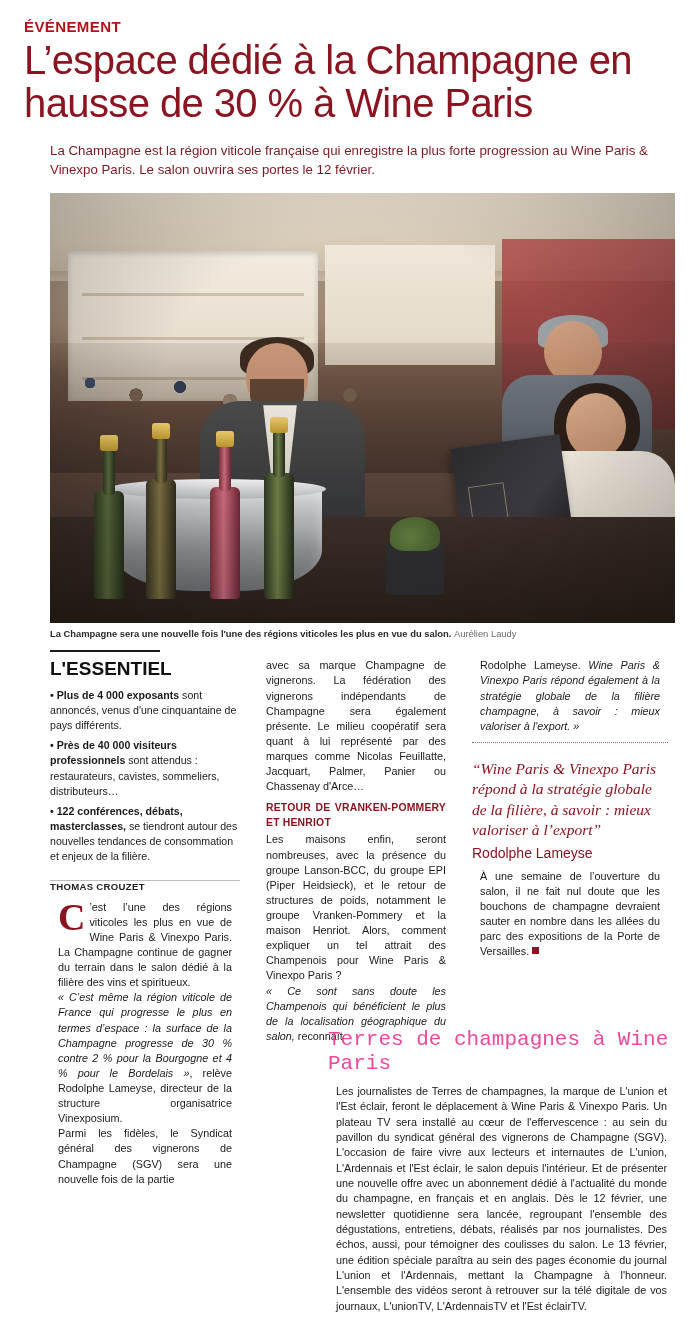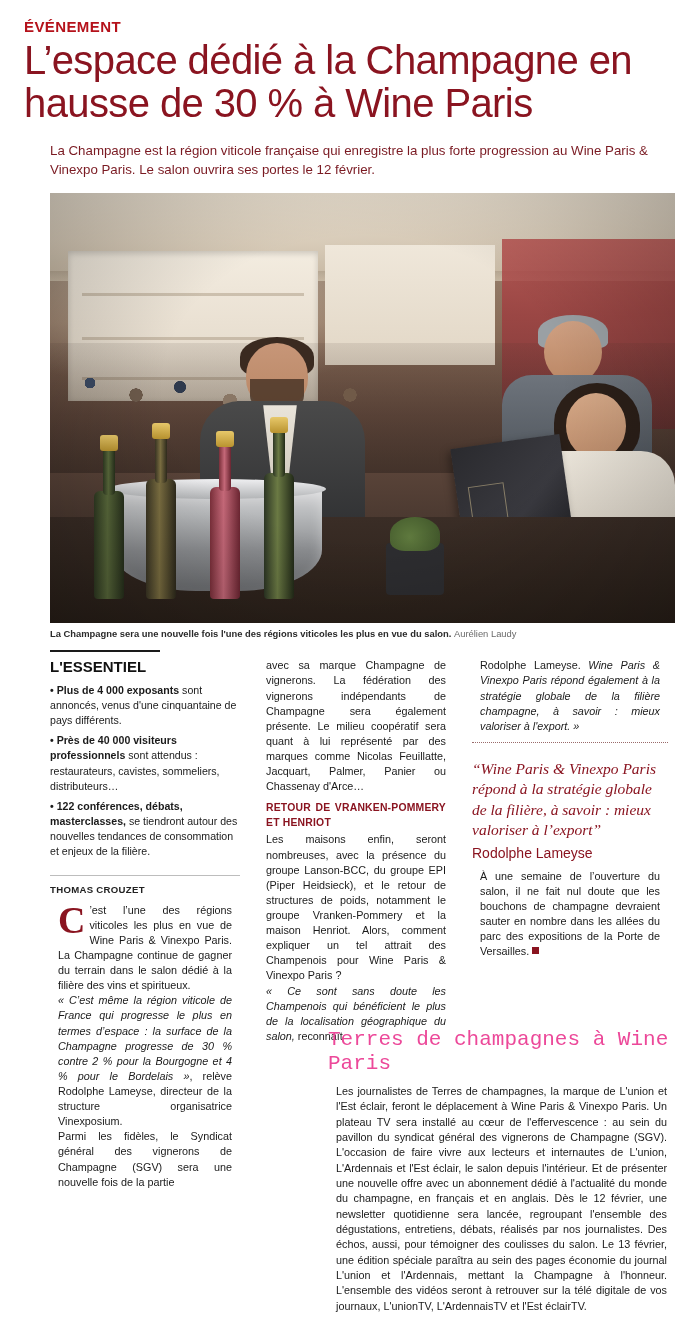--- a/index.html
+++ b/index.html
@@ -279,21 +279,21 @@
   .col.col3 { width: 196px; }
 
   .rule-top {
     border-top: 2.5px solid #1a1a1a;
     width: 110px;
     margin-bottom: 6px;
   }
   .essentiel-title {
     font-family: "Liberation Sans", sans-serif;
     font-weight: bold;
-    font-size: 15px;
+    font-size: 19px;
     margin: 0 0 8px 0;
     color: #111;
   }
   .bullets {
     font-family: "Liberation Sans", sans-serif;
     font-size: 10.6px;
     line-height: 1.42;
     color: #1a1a1a;
     margin: 0;
   }
@@ -303,21 +303,20 @@
   .bullets b { font-weight: bold; }
 
   .byline {
     font-family: "Liberation Sans", sans-serif;
     font-weight: bold;
     font-size: 9.6px;
     letter-spacing: 0.3px;
     color: #222;
     margin: 16px 0 6px 0;
     border-top: 1px solid #bdbdbd;
-    padding-top: 8px;
   }
   .body-text {
     font-family: "Liberation Sans", sans-serif;
     font-size: 10.8px;
     line-height: 1.40;
     text-align: justify;
     color: #1a1a1a;
     margin: 8px;
   }
   .body-text p { margin: 0; }

